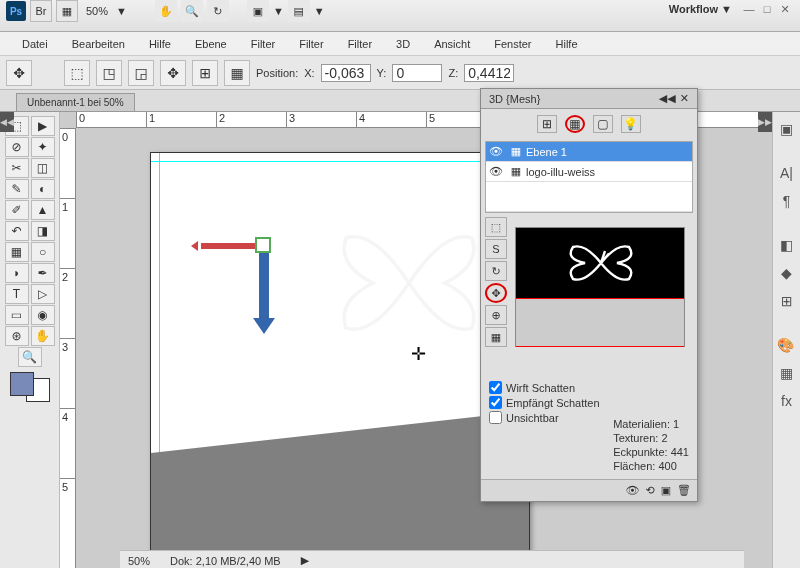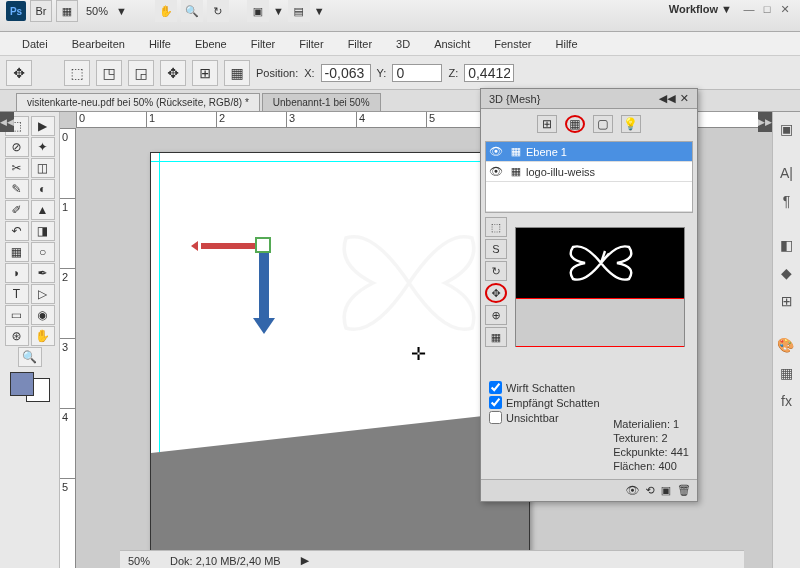--- a/index.html
+++ b/index.html
@@ -126,21 +126,20 @@
   <span>X:</span>
   <input class="opt-input" value="-0,063" style="">
   <span>Y:</span>
   <input class="opt-input" value="0" style="">
   <span>Z:</span>
   <input class="opt-input" value="0,4412" style="">
 </div>
 
 <div class="arrow-lr" style="left:0">◀◀</div>
 <div class="tabbar">
-  <div class="tab active">visitenkarte-neu.pdf bei 50% (Rückseite, RGB/8) * </div>
   <div class="tab">Unbenannt-1 bei 50%</div>
 </div>
 
 <div class="workspace">
   <div class="toolbox">
     <div class="tool-row">
         <div class="tool">⬚</div>
         <div class="tool">▶</div>
       </div>
     <div class="tool-row">

